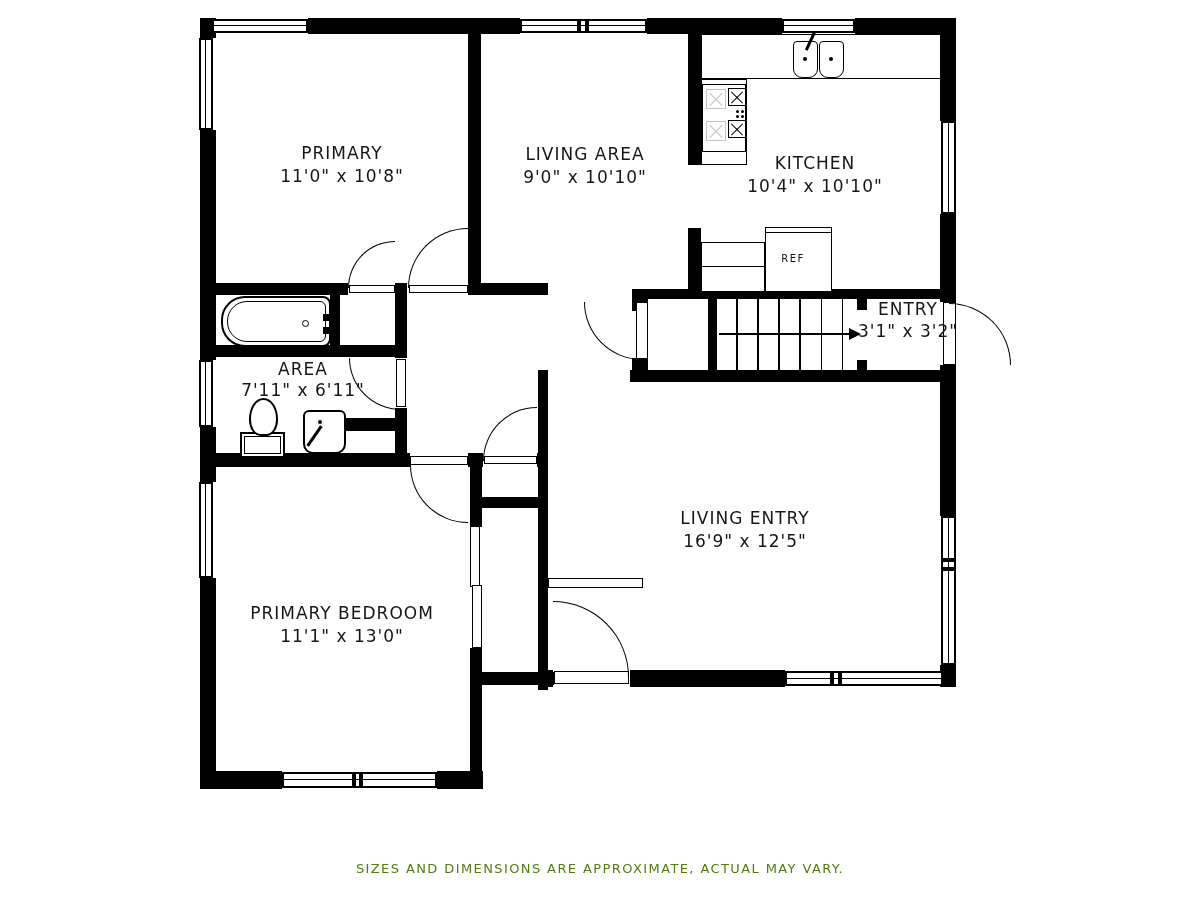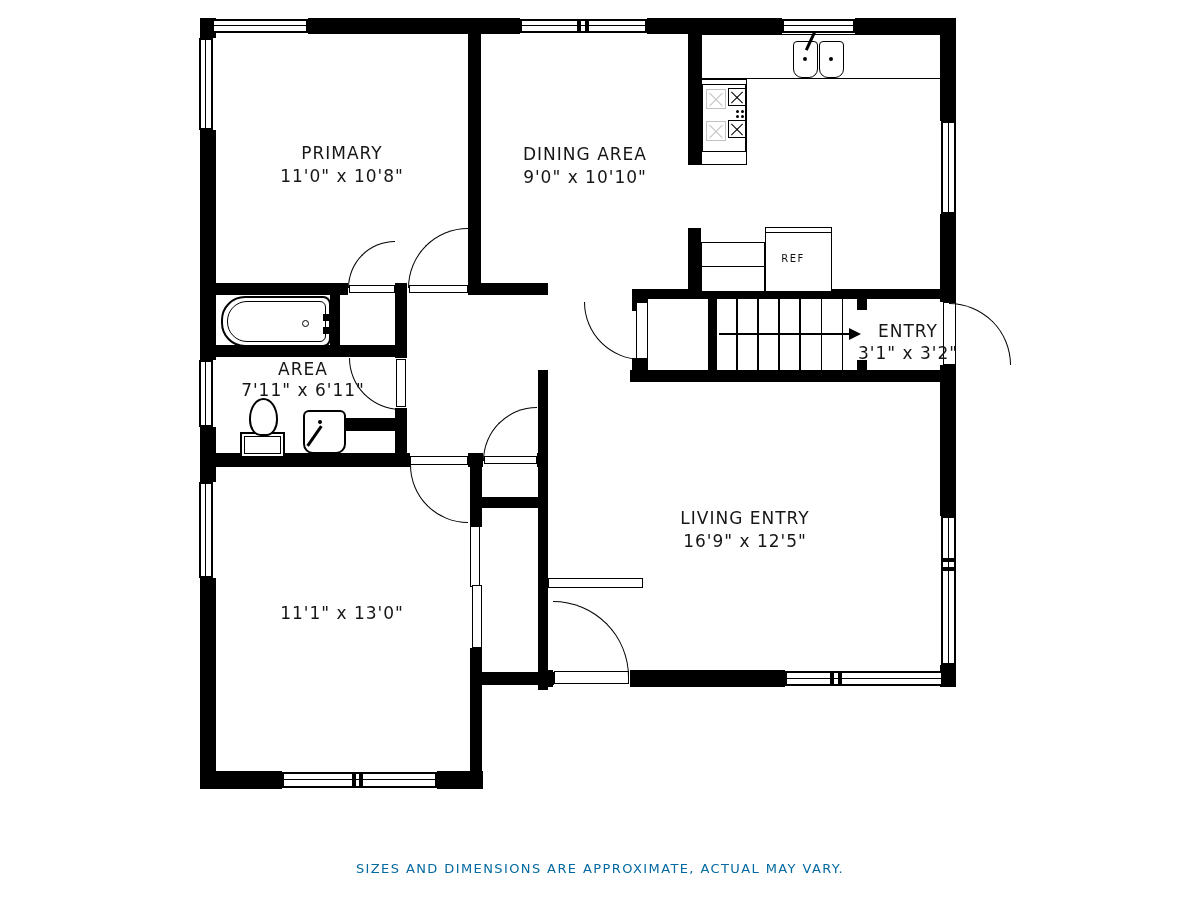--- a/index.html
+++ b/index.html
@@ -186,33 +186,38 @@
 
   <div class="fix" style="left:303px;top:410px;width:43px;height:44px;border-width:2px;border-radius:6px 6px 10px 10px"></div>
   <div class="tick" style="left:313px;top:424px;width:3px;height:24px;transform:rotate(35deg)"></div>
   <div class="dot" style="left:318px;top:420px;width:4px;height:4px"></div>
 
   <div class="label" style="left:242px;top:142px;width:200px">
     <div>PRIMARY</div>
     <div>11'0" x 10'8"</div>
   </div>
   <div class="label" style="left:485px;top:143px;width:200px">
-    <div>DINING AREA</div>
+    <div>LIVING AREA</div>
     <div>9'0" x 10'10"</div>
   </div>
-  <div class="label" style="left:858px;top:320px;width:100px;line-height:22px">
+  <div class="label" style="left:715px;top:152px;width:200px">
+    <div>KITCHEN</div>
+    <div>10'4" x 10'10"</div>
+  </div>
+  <div class="label" style="left:858px;top:298px;width:100px;line-height:22px">
     <div>ENTRY</div>
     <div>3'1" x 3'2"</div>
   </div>
   <div class="label" style="left:203px;top:359px;width:200px;line-height:21px">
     <div>AREA</div>
     <div>7'11" x 6'11"</div>
   </div>
   <div class="label" style="left:645px;top:507px;width:200px">
     <div>LIVING ENTRY</div>
     <div>16'9" x 12'5"</div>
   </div>
   <div class="label" style="left:242px;top:602px;width:200px">
+    <div>PRIMARY BEDROOM</div>
     <div>11'1" x 13'0"</div>
   </div>
 
-  <div class="footer-label" style="left:300px;top:861px;width:600px;color:#0369a1">SIZES AND DIMENSIONS ARE APPROXIMATE, ACTUAL MAY VARY.</div>
+  <div class="footer-label" style="left:300px;top:861px;width:600px;color:#4d7c0f">SIZES AND DIMENSIONS ARE APPROXIMATE, ACTUAL MAY VARY.</div>
 </div>
 
 </body></html>

